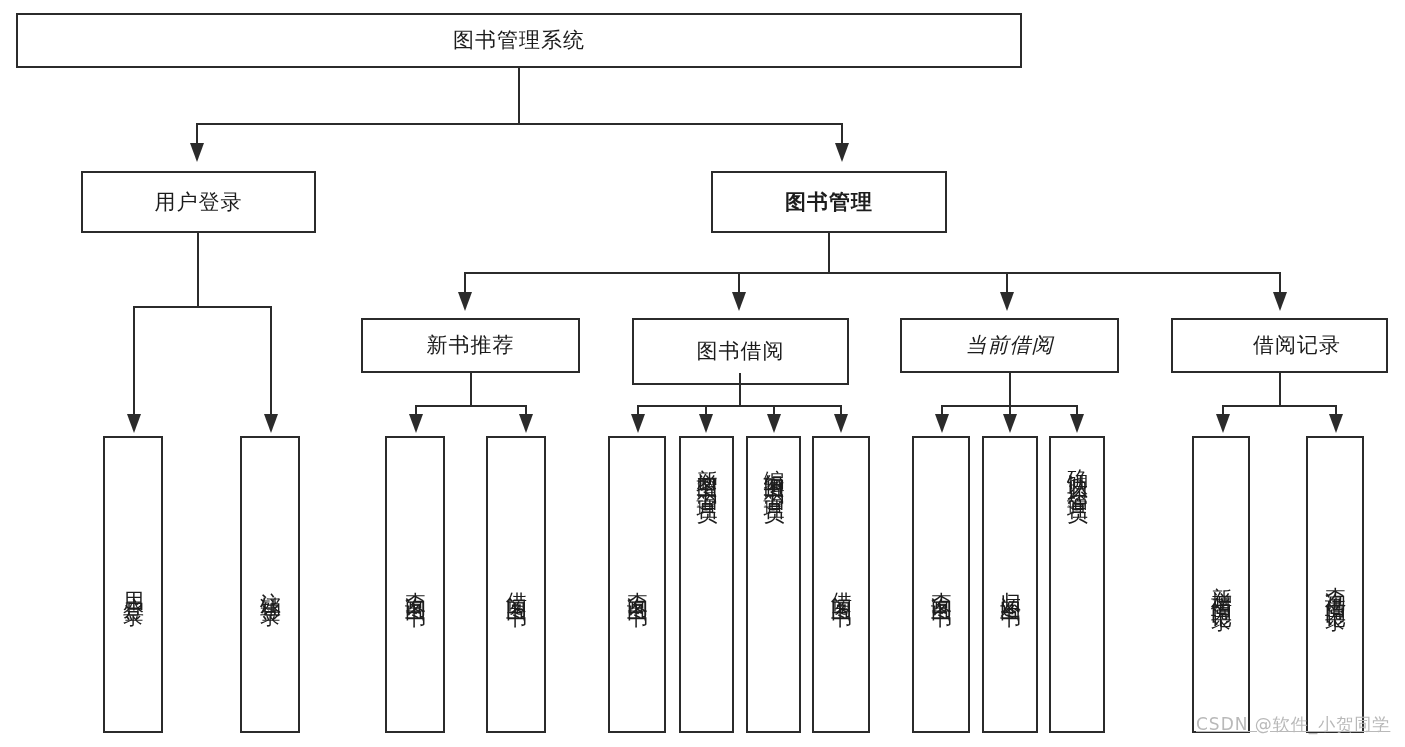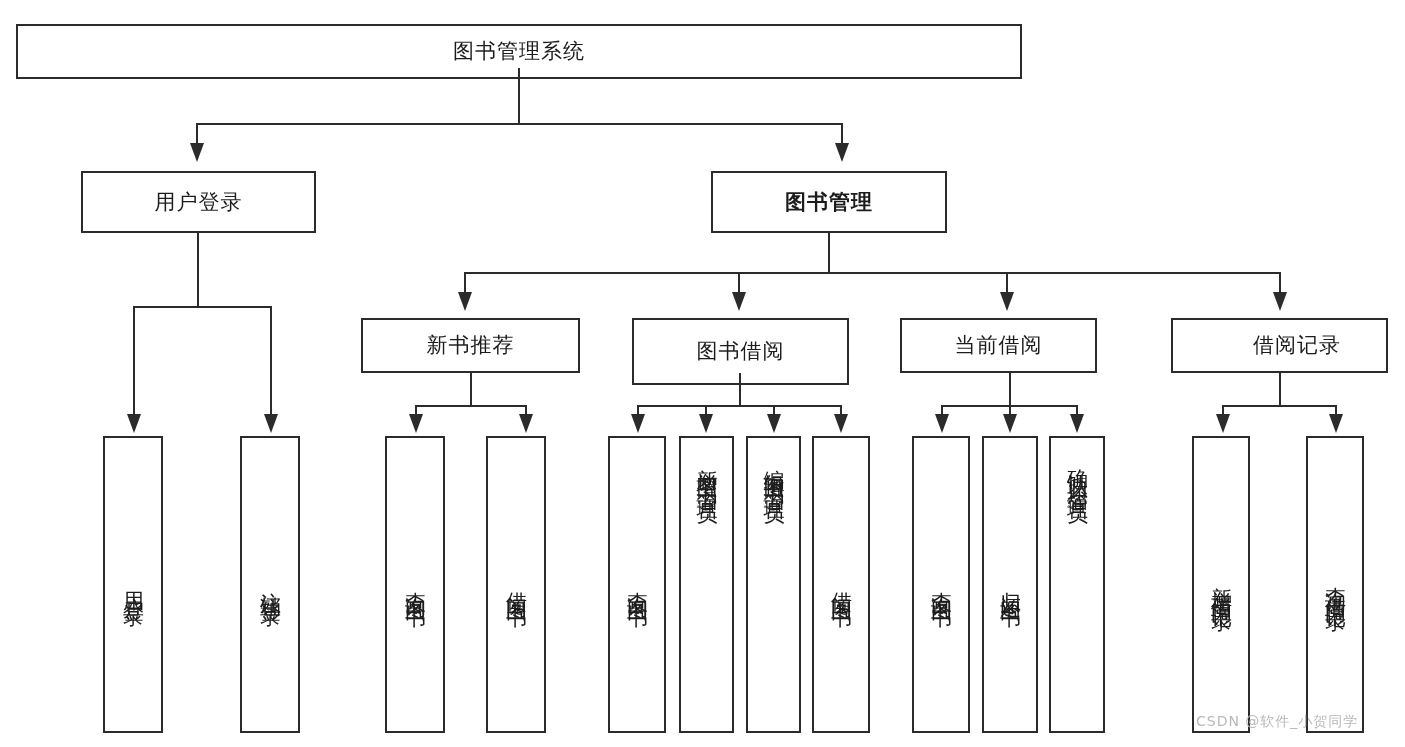--- a/index.html
+++ b/index.html
@@ -61,33 +61,34 @@
   .vline{position:absolute;background:#2b2b2b;width:2px;}
   .arrow{
     position:absolute;
     width:0;height:0;
     border-left:7px solid transparent;
     border-right:7px solid transparent;
     border-top:19px solid #2b2b2b;
   }
   .watermark{
     position:absolute;
-    font-size:14px;
+    font-size:17px;
     color:#b9b9b9;
     letter-spacing:1px;
     white-space:nowrap;
     user-select:none;
+    text-decoration:underline;
   }
 </style>
 </head>
 <body>
 
 <div id="canvas">
 
-  <div class="node root" style="left:16px;top:13px;width:1006px;height:55px;margin-top:11px;">
+  <div class="node root" style="left:16px;top:13px;width:1006px;height:55px;">
     <span class="label">图书管理系统</span>
   </div>
 
   <div class="vline" style="left:518px;top:68px;height:56px;"></div>
   <div class="hline" style="left:196px;top:123px;width:647px;"></div>
   <div class="vline" style="left:196px;top:123px;height:22px;"></div>
   <div class="vline" style="left:841px;top:123px;height:22px;"></div>
   <div class="arrow" style="left:190px;top:143px;"></div>
   <div class="arrow" style="left:835px;top:143px;"></div>
 
@@ -115,21 +116,21 @@
   <div class="arrow" style="left:732px;top:292px;"></div>
   <div class="arrow" style="left:1000px;top:292px;"></div>
   <div class="arrow" style="left:1273px;top:292px;"></div>
 
   <div class="node" style="left:361px;top:318px;width:219px;height:55px;">
     <span class="label">新书推荐</span>
   </div>
   <div class="node" style="left:632px;top:318px;width:217px;height:67px;">
     <span class="label">图书借阅</span>
   </div>
-  <div class="node" style="left:900px;top:318px;width:197px;height:55px;">
+  <div class="node" style="left:900px;top:318px;width:219px;height:55px;font-style:italic;">
     <span class="label">当前借阅</span>
   </div>
   <div class="node" style="left:1171px;top:318px;width:217px;height:55px;padding-left:35px;">
     <span class="label">借阅记录</span>
   </div>
 
   <div class="vline" style="left:470px;top:373px;height:33px;"></div>
   <div class="hline" style="left:415px;top:405px;width:112px;"></div>
   <div class="vline" style="left:415px;top:405px;height:11px;"></div>
   <div class="vline" style="left:525px;top:405px;height:11px;"></div>

